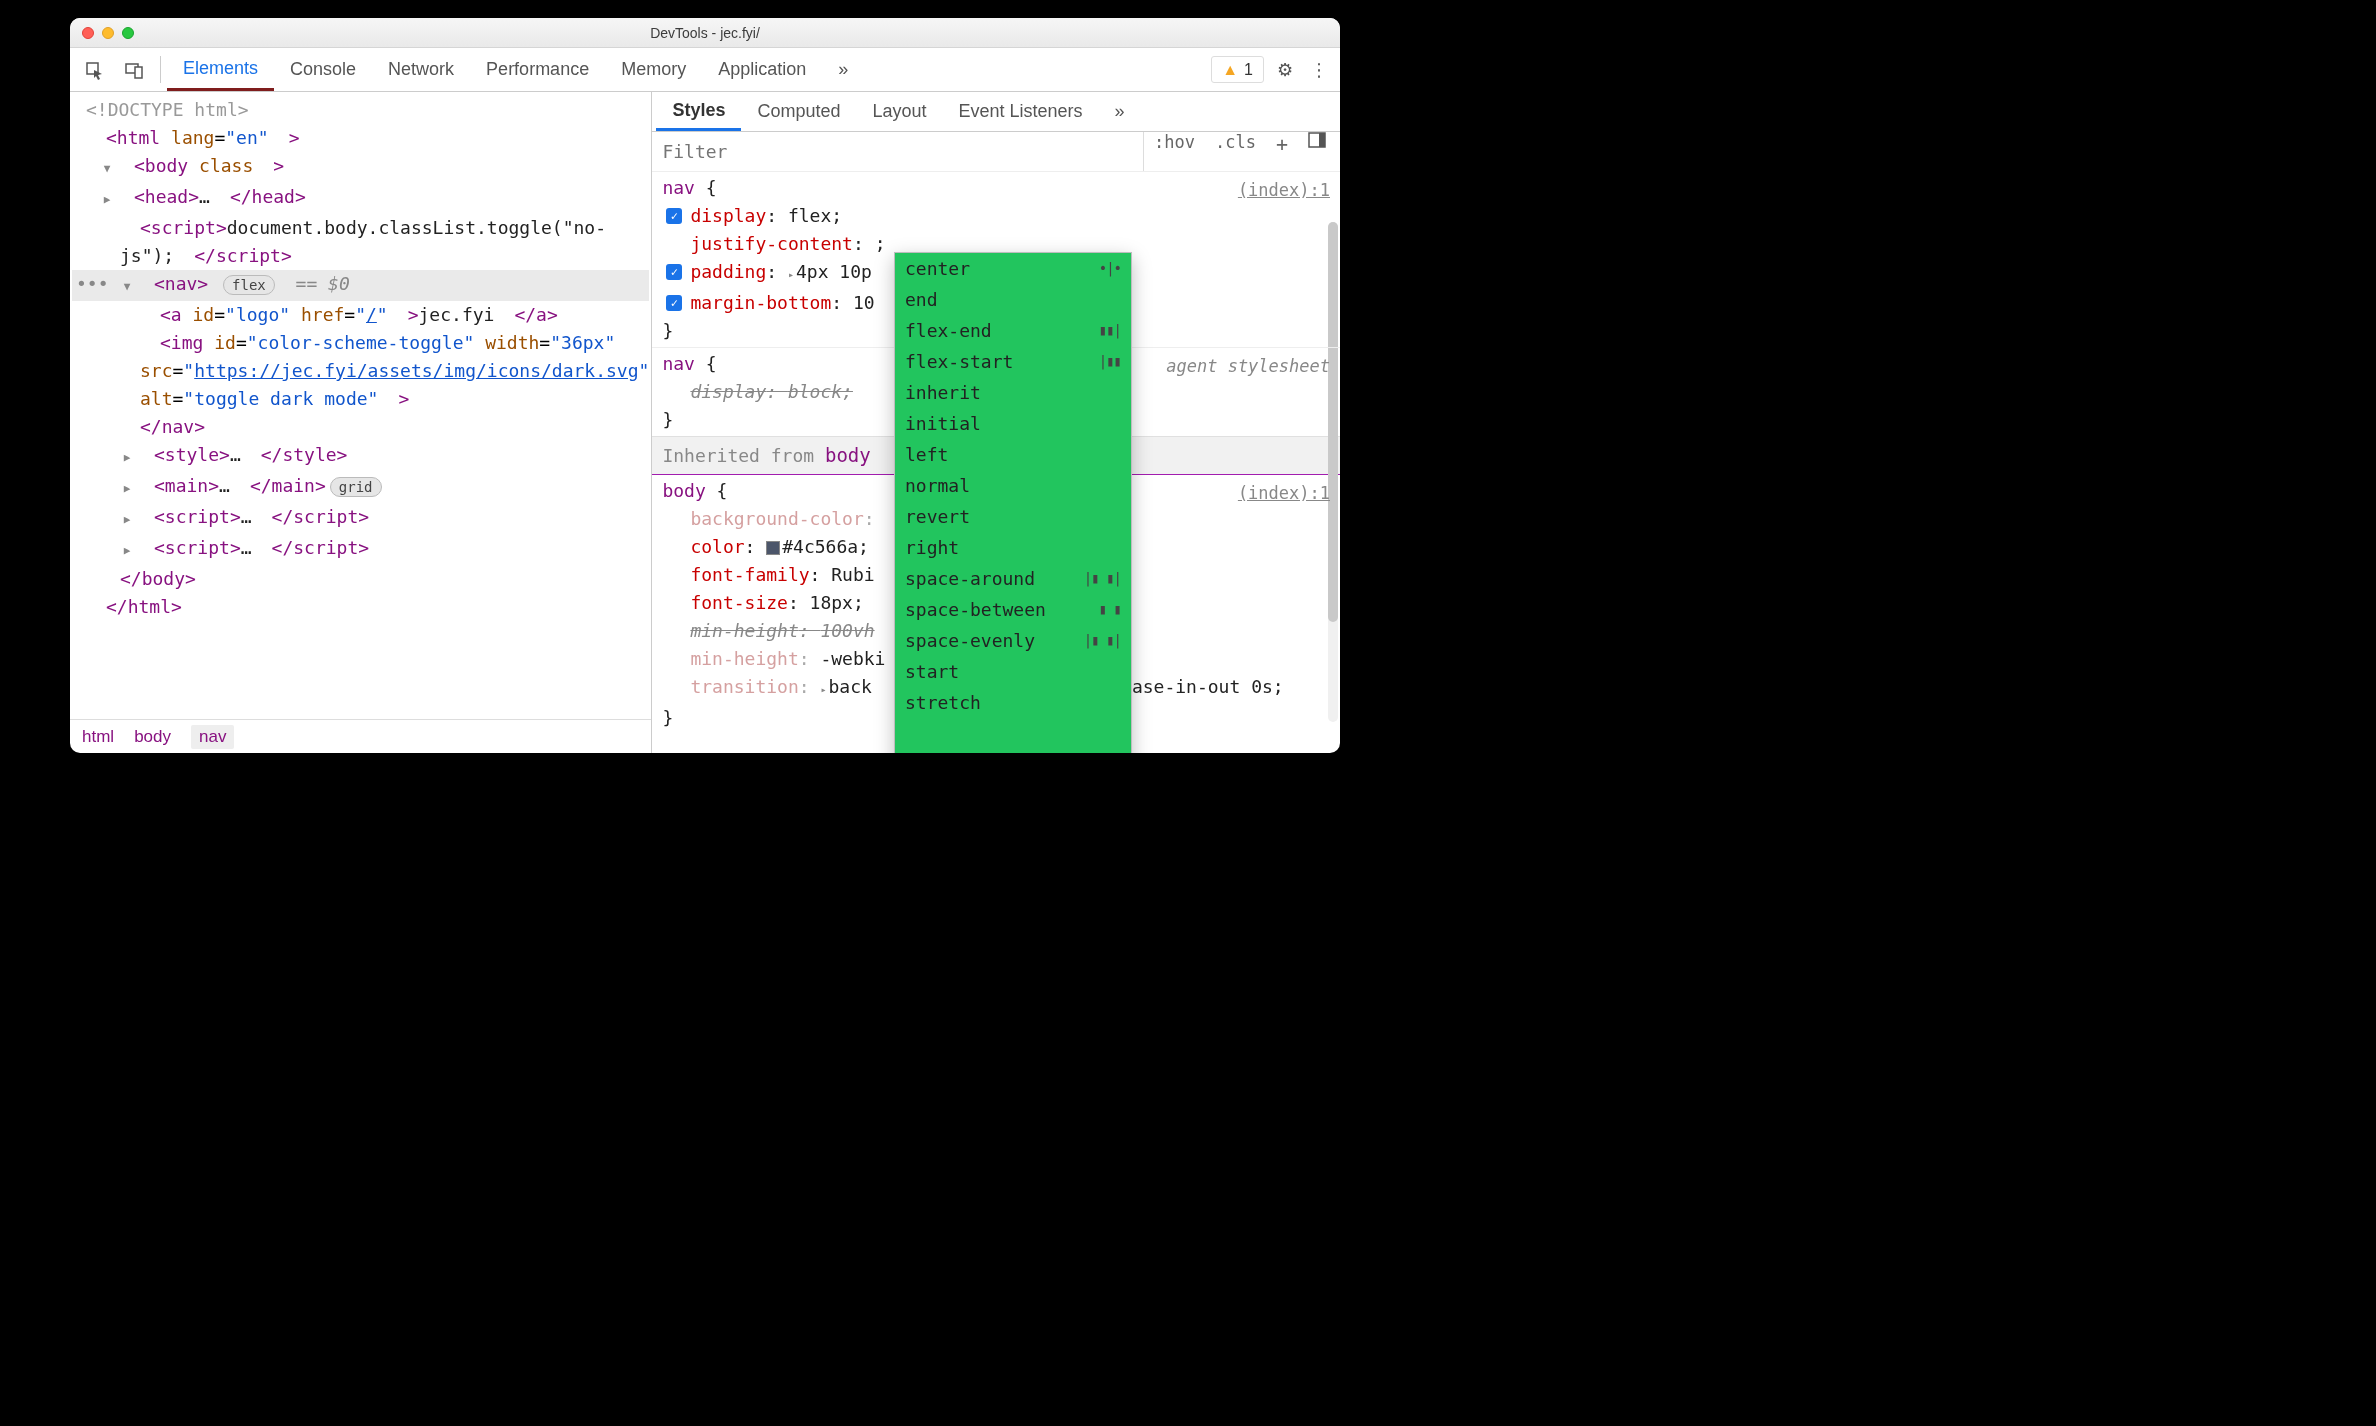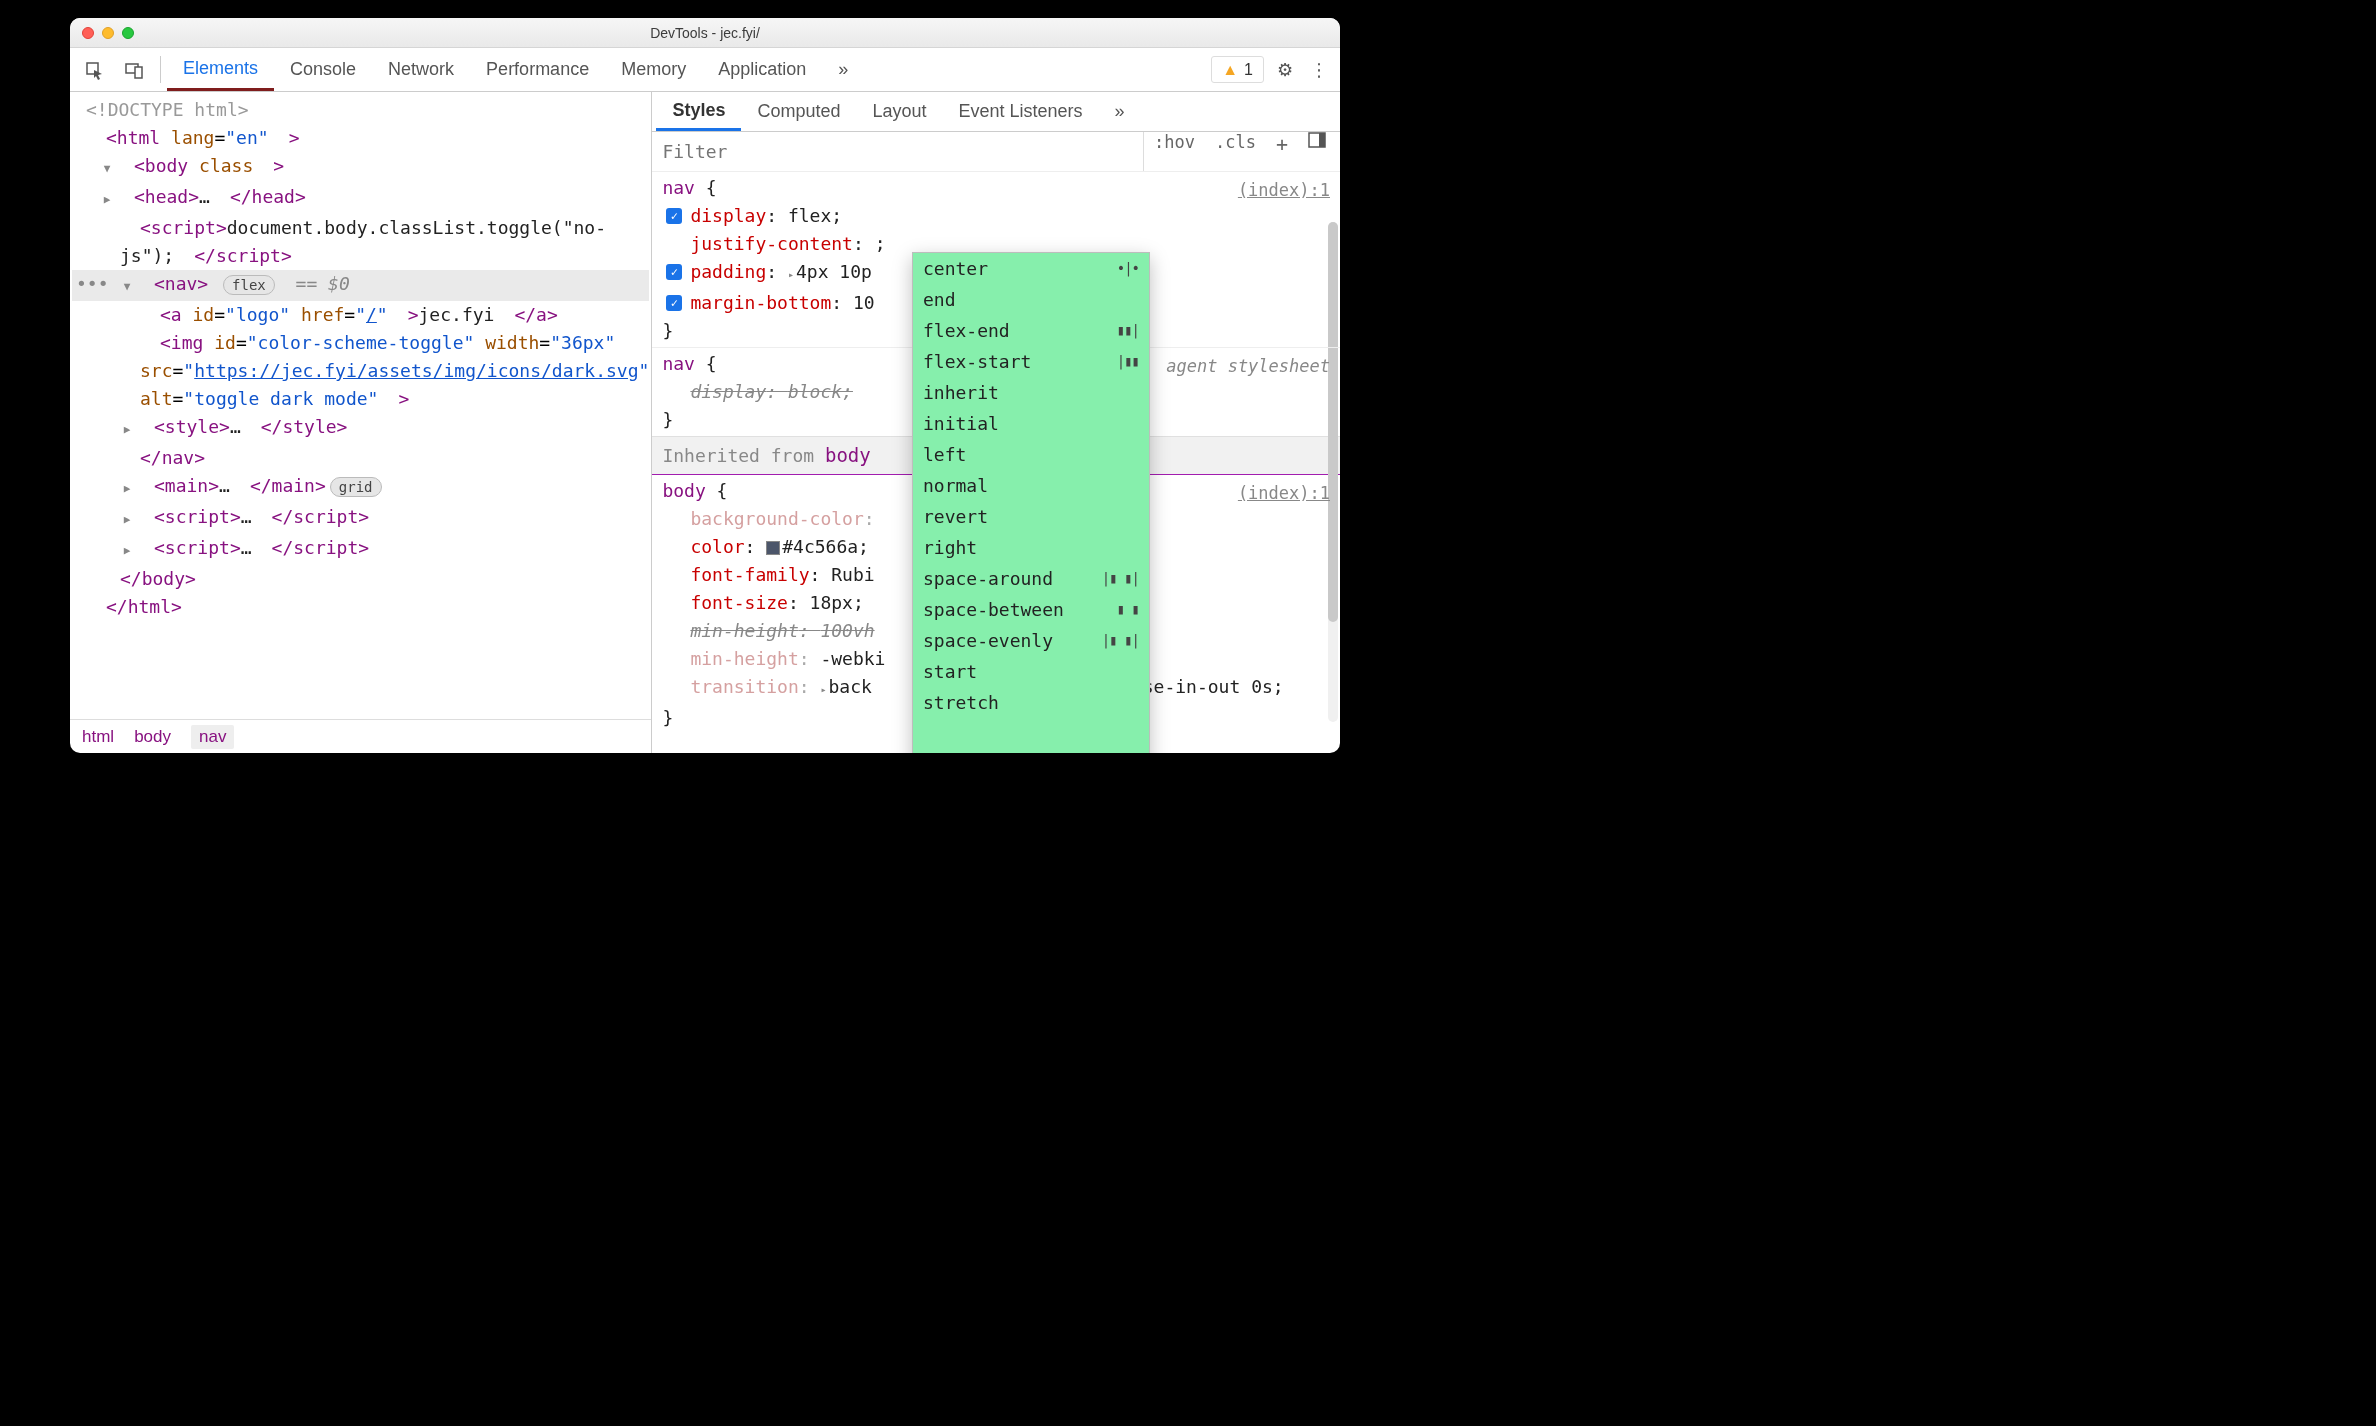--- a/index.html
+++ b/index.html
@@ -97,25 +97,25 @@
   .strike .pname { color:#888;}
   .chk { position:absolute; left:4px; top:6px; width:16px; height:16px; background:#1a73e8; border-radius:3px; display:flex; align-items:center; justify-content:center; color:#fff; font-size:12px;}
   .expand-tri { color:#888; font-size:10px; margin-right:2px;}
   .inherit-hdr { background:#f1f1f1; padding: 4px 10px; color:#888; border-top:1px solid #e0e0e0; border-bottom:1px solid #a21caf;}
   .inherit-hdr .tagname { color:#881280; font-size:19px;}
   .swatch { display:inline-block; width:14px; height:14px; vertical-align:middle; border:1px solid #888; background:#4c566a; margin-right:2px;}
   .fade { color:#aaa;}
   .fade .pname { color:#d5a0a0;}
   .dropdown {
     position:absolute;
-    right: 190px;
+    right: 208px;
     top: 80px;
     width: 238px;
     height: 530px;
-    background:#86efac;
+    background:#22c55e;
     border:1px solid #bdbdbd;
     box-shadow: 0 6px 18px rgba(0,0,0,.25);
     overflow-y:auto;
     z-index:10;
   }
   .dd-item { padding: 1px 10px; display:flex; align-items:center; justify-content:space-between; cursor:pointer; line-height:29px;}
   .dd-glyph { font-size:14px; color:#444; letter-spacing:-1px;}
   .scrollbar-fake { position:absolute; right:2px; top:50px; width:10px; height:500px; background:#f0f0f0; border-radius:5px;}
   .scrollbar-thumb { position:absolute; right:2px; top:50px; width:10px; height:400px; background:#c9c9c9; border-radius:5px;}
 </style>
@@ -173,22 +173,22 @@
         <div class="ind1"><span class="tri">▶</span><span class="tag">&lt;<span>head</span>&gt;</span><span class="txt">…</span><span class="tag">&lt;/<span>head</span>&gt;</span></div>
         <div class="ind2" style="white-space:normal;"><span class="tag">&lt;<span>script</span>&gt;</span><span class="txt">document.body.classList.toggle("no-js");</span><span class="tag">&lt;/<span>script</span>&gt;</span></div>
         <div class="sel-row">
           <span class="sel-dots">•••</span>
           <span class="tri">▼</span><span class="tag">&lt;<span>nav</span>&gt;</span>
           <span class="pill">flex</span>
           <span class="eq0">== $0</span>
         </div>
         <div class="ind3"><span class="tag">&lt;<span>a</span></span> <span class="attr">id</span>=<span class="val">"<span>logo</span>"</span> <span class="attr">href</span>=<span class="val">"<span class="linkval">/</span>"</span><span class="tag">&gt;</span><span class="txt">jec.fyi</span><span class="tag">&lt;/<span>a</span>&gt;</span></div>
         <div class="ind3" style="white-space:normal;"><span class="tag">&lt;<span>img</span></span> <span class="attr">id</span>=<span class="val">"<span>color-scheme-toggle</span>"</span> <span class="attr">width</span>=<span class="val">"<span>36px</span>"</span> <span class="attr">src</span>=<span class="val">"<span class="linkval">https://jec.fyi/assets/img/icons/dark.svg</span>"</span> <span class="attr">alt</span>=<span class="val">"<span>toggle dark mode</span>"</span><span class="tag">&gt;</span></div>
+        <div class="ind2"><span class="tag">&lt;/<span>nav</span>&gt;</span></div>
         <div class="ind2"><span class="tri">▶</span><span class="tag">&lt;<span>style</span>&gt;</span><span class="txt">…</span><span class="tag">&lt;/<span>style</span>&gt;</span></div>
-        <div class="ind2"><span class="tag">&lt;/<span>nav</span>&gt;</span></div>
         <div class="ind2"><span class="tri">▶</span><span class="tag">&lt;<span>main</span>&gt;</span><span class="txt">…</span><span class="tag">&lt;/<span>main</span>&gt;</span><span class="pill">grid</span></div>
         <div class="ind2"><span class="tri">▶</span><span class="tag">&lt;<span>script</span>&gt;</span><span class="txt">…</span><span class="tag">&lt;/<span>script</span>&gt;</span></div>
         <div class="ind2"><span class="tri">▶</span><span class="tag">&lt;<span>script</span>&gt;</span><span class="txt">…</span><span class="tag">&lt;/<span>script</span>&gt;</span></div>
         <div class="ind1"><span class="tag">&lt;/<span>body</span>&gt;</span></div>
         <div class="ln"><span class="tag">&lt;/<span>html</span>&gt;</span></div>
       </div>
       <div class="breadcrumb">
         <span class="crumb">html</span>
         <span class="crumb">body</span>
         <span class="crumb active">nav</span>

